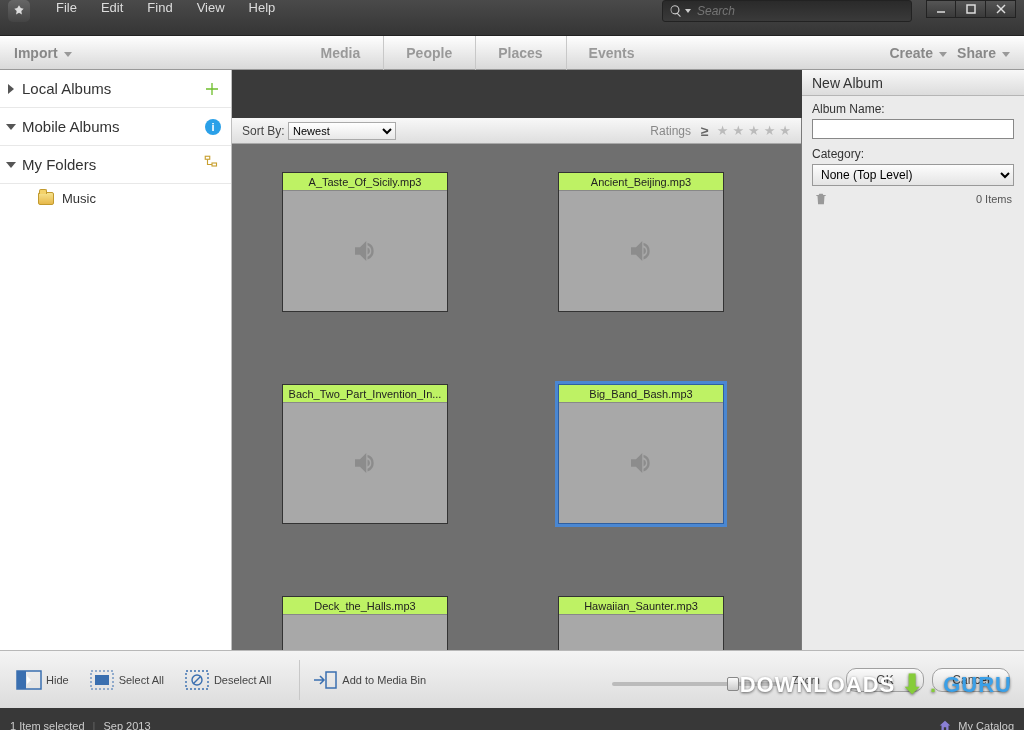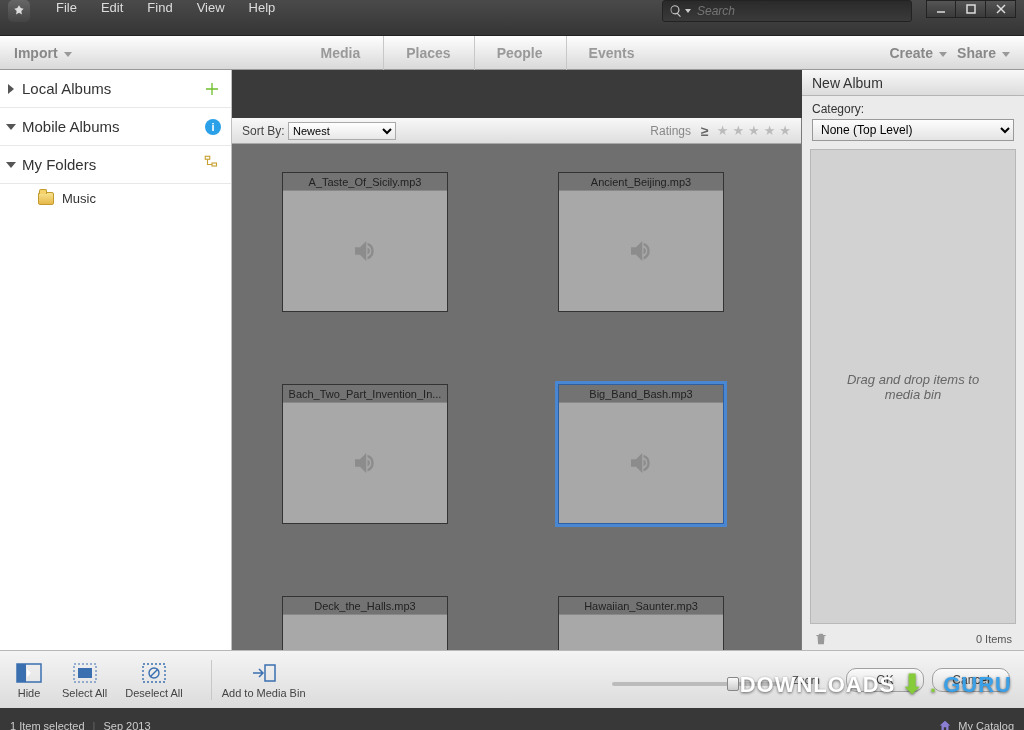--- a/index.html
+++ b/index.html
@@ -55,39 +55,39 @@
 .gridbar .stars .ge { font-size:14px; margin: 0 4px 0 6px; color:#666; font-weight:bold; }
 .star { color:#bbb; font-size:13px; cursor:pointer; }
 
 .grid { flex:1; overflow:auto; padding: 28px 6px 10px 50px; display:grid; grid-template-columns: repeat(2, 166px); grid-auto-rows: 142px; gap: 70px 110px; align-content:start; }
 .grid::-webkit-scrollbar { width:16px; }
 .grid::-webkit-scrollbar-track { background:#8a8a8a; }
 .grid::-webkit-scrollbar-thumb { background:#b6b6b6; border:1px solid #888; }
 
 .thumb { width:166px; height:140px; background:#a8a8a8; border:1px solid #333; display:flex; flex-direction:column; cursor:pointer; }
 .thumb.selected { outline: 3px solid #4a87d2; outline-offset: 0; border-color:#2f5fa0; }
-.thumb .fname { height:18px; background:#737373; text-align:center; font-size:11px; color:#222; line-height:18px; overflow:hidden; white-space:nowrap; padding:0 4px; border-bottom:1px solid #888;}
+.thumb .fname { height:18px; background:#bef264; text-align:center; font-size:11px; color:#222; line-height:18px; overflow:hidden; white-space:nowrap; padding:0 4px; border-bottom:1px solid #888;}
 .thumb .body { flex:1; display:flex; align-items:center; justify-content:center; }
 .thumb .body svg { width:30px; height:30px; fill:#8c8c8c; }
 
 
 .rpanel { width: 222px; background: #ebebeb; display:flex; flex-direction:column; font-size:12px; color:#333; }
 .rpanel .hdr { height:26px; background: linear-gradient(#f8f8f8,#dcdcdc); border-bottom:1px solid #b5b5b5; padding:0 10px; line-height:26px; font-size:14px; }
 .rpanel .field { padding: 6px 10px 2px 10px; }
 .rpanel .field label { display:block; margin-bottom:3px; font-size:12px; }
 .rpanel input[type=text] { width:100%; height:20px; border:1px solid #888; background:#fff; padding:0 4px; font-size:12px; }
 .rpanel select { width:100%; height:22px; border:1px solid #999; background:linear-gradient(#fdfdfd,#e4e4e4); font-size:12px; padding:0 4px; }
 .rpanel .bin { flex:1; margin:6px 8px 4px 8px; background:#d2d2d2; border:1px solid #b8b8b8; display:flex; align-items:center; justify-content:center; text-align:center; color:#666; font-style:italic; font-size:13px; padding:0 20px; }
 .rpanel .binfoot { height:22px; display:flex; align-items:center; padding:0 12px; color:#555; font-size:11px; }
 .rpanel .binfoot .trash { width:14px; height:14px; margin-right:auto; }
 .rpanel .binfoot .trash svg { width:14px; height:14px; fill:#999; }
 
 
 .bottombar { height:58px; background: linear-gradient(#f4f4f4,#dcdcdc); border-top:1px solid #b8b8b8; display:flex; align-items:center; padding: 0 14px; font-size:11px; color:#444; }
-.bb-item { display:flex; flex-direction:column; align-items:center; gap:2px; margin-right:18px; cursor:pointer; }
+.bb-item { display:flex; flex-direction:row; align-items:center; gap:2px; margin-right:18px; cursor:pointer; }
 .bb-item .ico { width:30px; height:24px; display:flex; align-items:center; justify-content:center; }
 .bb-item .ico svg { width:26px; height:22px; }
 .bottombar .spacer { flex:1; }
 .zoom { display:flex; align-items:flex-end; gap:10px; margin-right:18px; }
 .zoom .track { width:170px; height:4px; background:#bbb; border-radius:2px; position:relative; }
 .zoom .knob { position:absolute; top:-5px; left:115px; width:12px; height:14px; background:linear-gradient(#fafafa,#ccc); border:1px solid #888; border-radius:2px; }
 .btn { height:24px; min-width:78px; background:linear-gradient(#fafafa,#dedede); border:1px solid #a0a0a0; border-radius:10px; font-size:12px; color:#444; cursor:pointer; margin-left:8px; }
 
 
 .status { height:36px; background:#383838; color:#ccc; font-size:11px; display:flex; align-items:center; padding:0 10px; }
@@ -141,22 +141,22 @@
           <line x1="9" y1="1" x2="1" y2="9"></line>
         </svg>
       </div>
   </div>
 </div>
 
 <div class="tabbar">
   <span class="imp"><span>Import</span><span class="dd"></span></span>
   <div class="center">
     <div class="tab">Media</div>
+    <div class="tab">People</div>
     <div class="tab">Places</div>
-    <div class="tab">People</div>
     <div class="tab">Events</div>
   </div>
   <span class="right-act"><span>Create</span><span class="dd"></span></span>
   <span class="right-act"><span>Share</span><span class="dd"></span></span>
 </div>
 
 <div class="main">
 
   <div class="sidebar">
     <div class="sidebar-row">
@@ -257,27 +257,28 @@
               <path d="M4 9v6h4l5 5V4L8 9H4zm12 3a3 3 0 00-2-2.8v5.6A3 3 0 0016 12zm-2-6.7v2.1a5 5 0 010 9.2v2.1a7 7 0 000-13.4z"></path>
             </svg>
           </div>
         </div>
       </div>
   </div>
 
   <div class="rpanel">
     <div class="hdr">New Album</div>
     <div class="field">
+      <label>Album Name:</label>
+      <input type="text" value="" style="">
+    </div>
+    <div class="field">
       <label>Category:</label>
       <select>
         <option>None (Top Level)</option>
       </select>
-    </div>
-    <div class="bin">
-      <span>Drag and drop items to media bin</span>
     </div>
     <div class="binfoot">
       <span class="trash">
         <svg viewBox="0 0 24 24">
             <path d="M6 7h12l-1 14H7L6 7zm3-4h6l1 2h4v2H4V5h4l1-2z"></path>
           </svg>
       </span>
       <span>0 Items</span>
     </div>
   </div>

